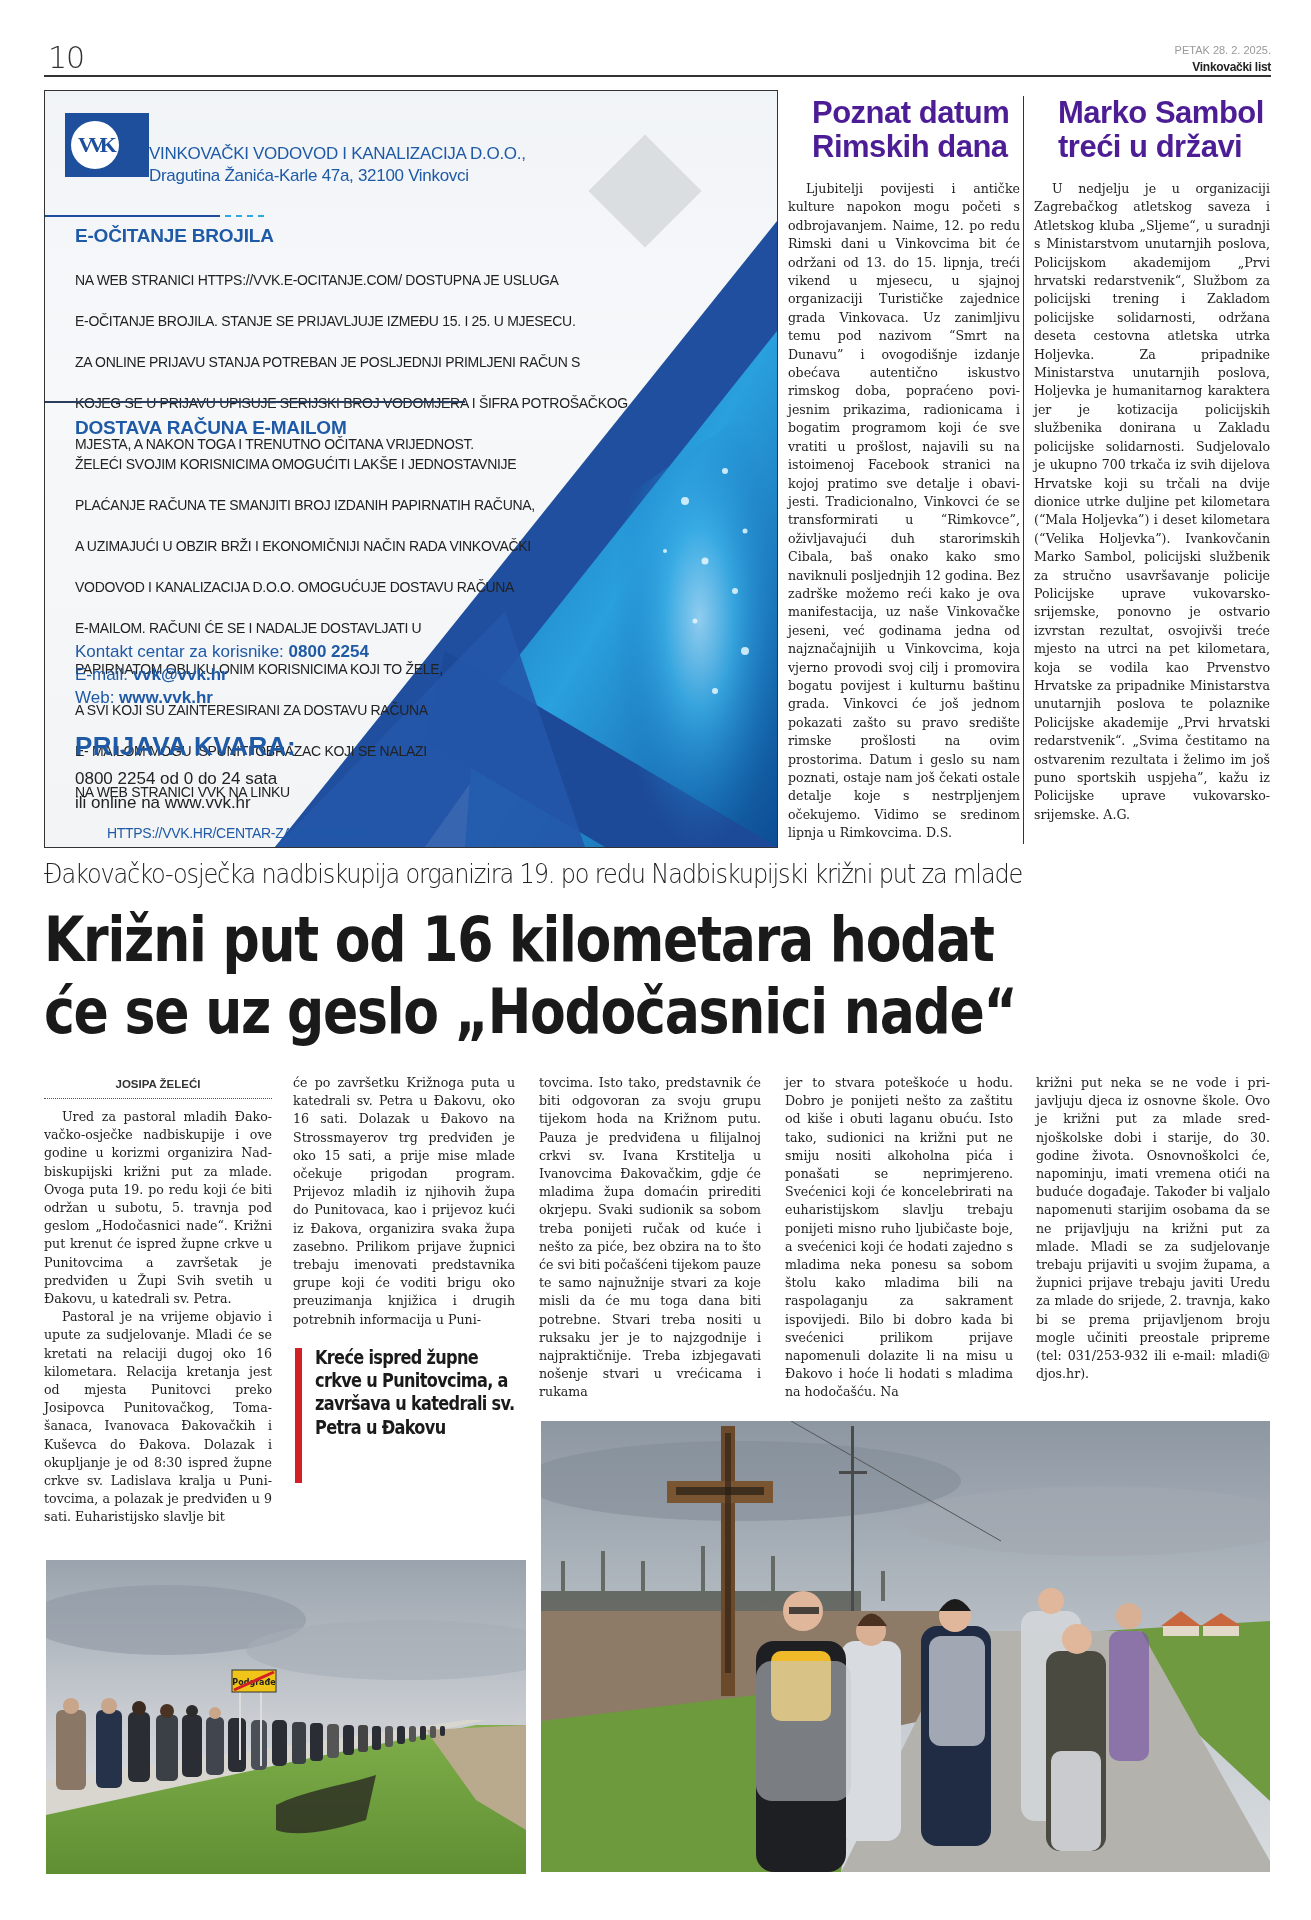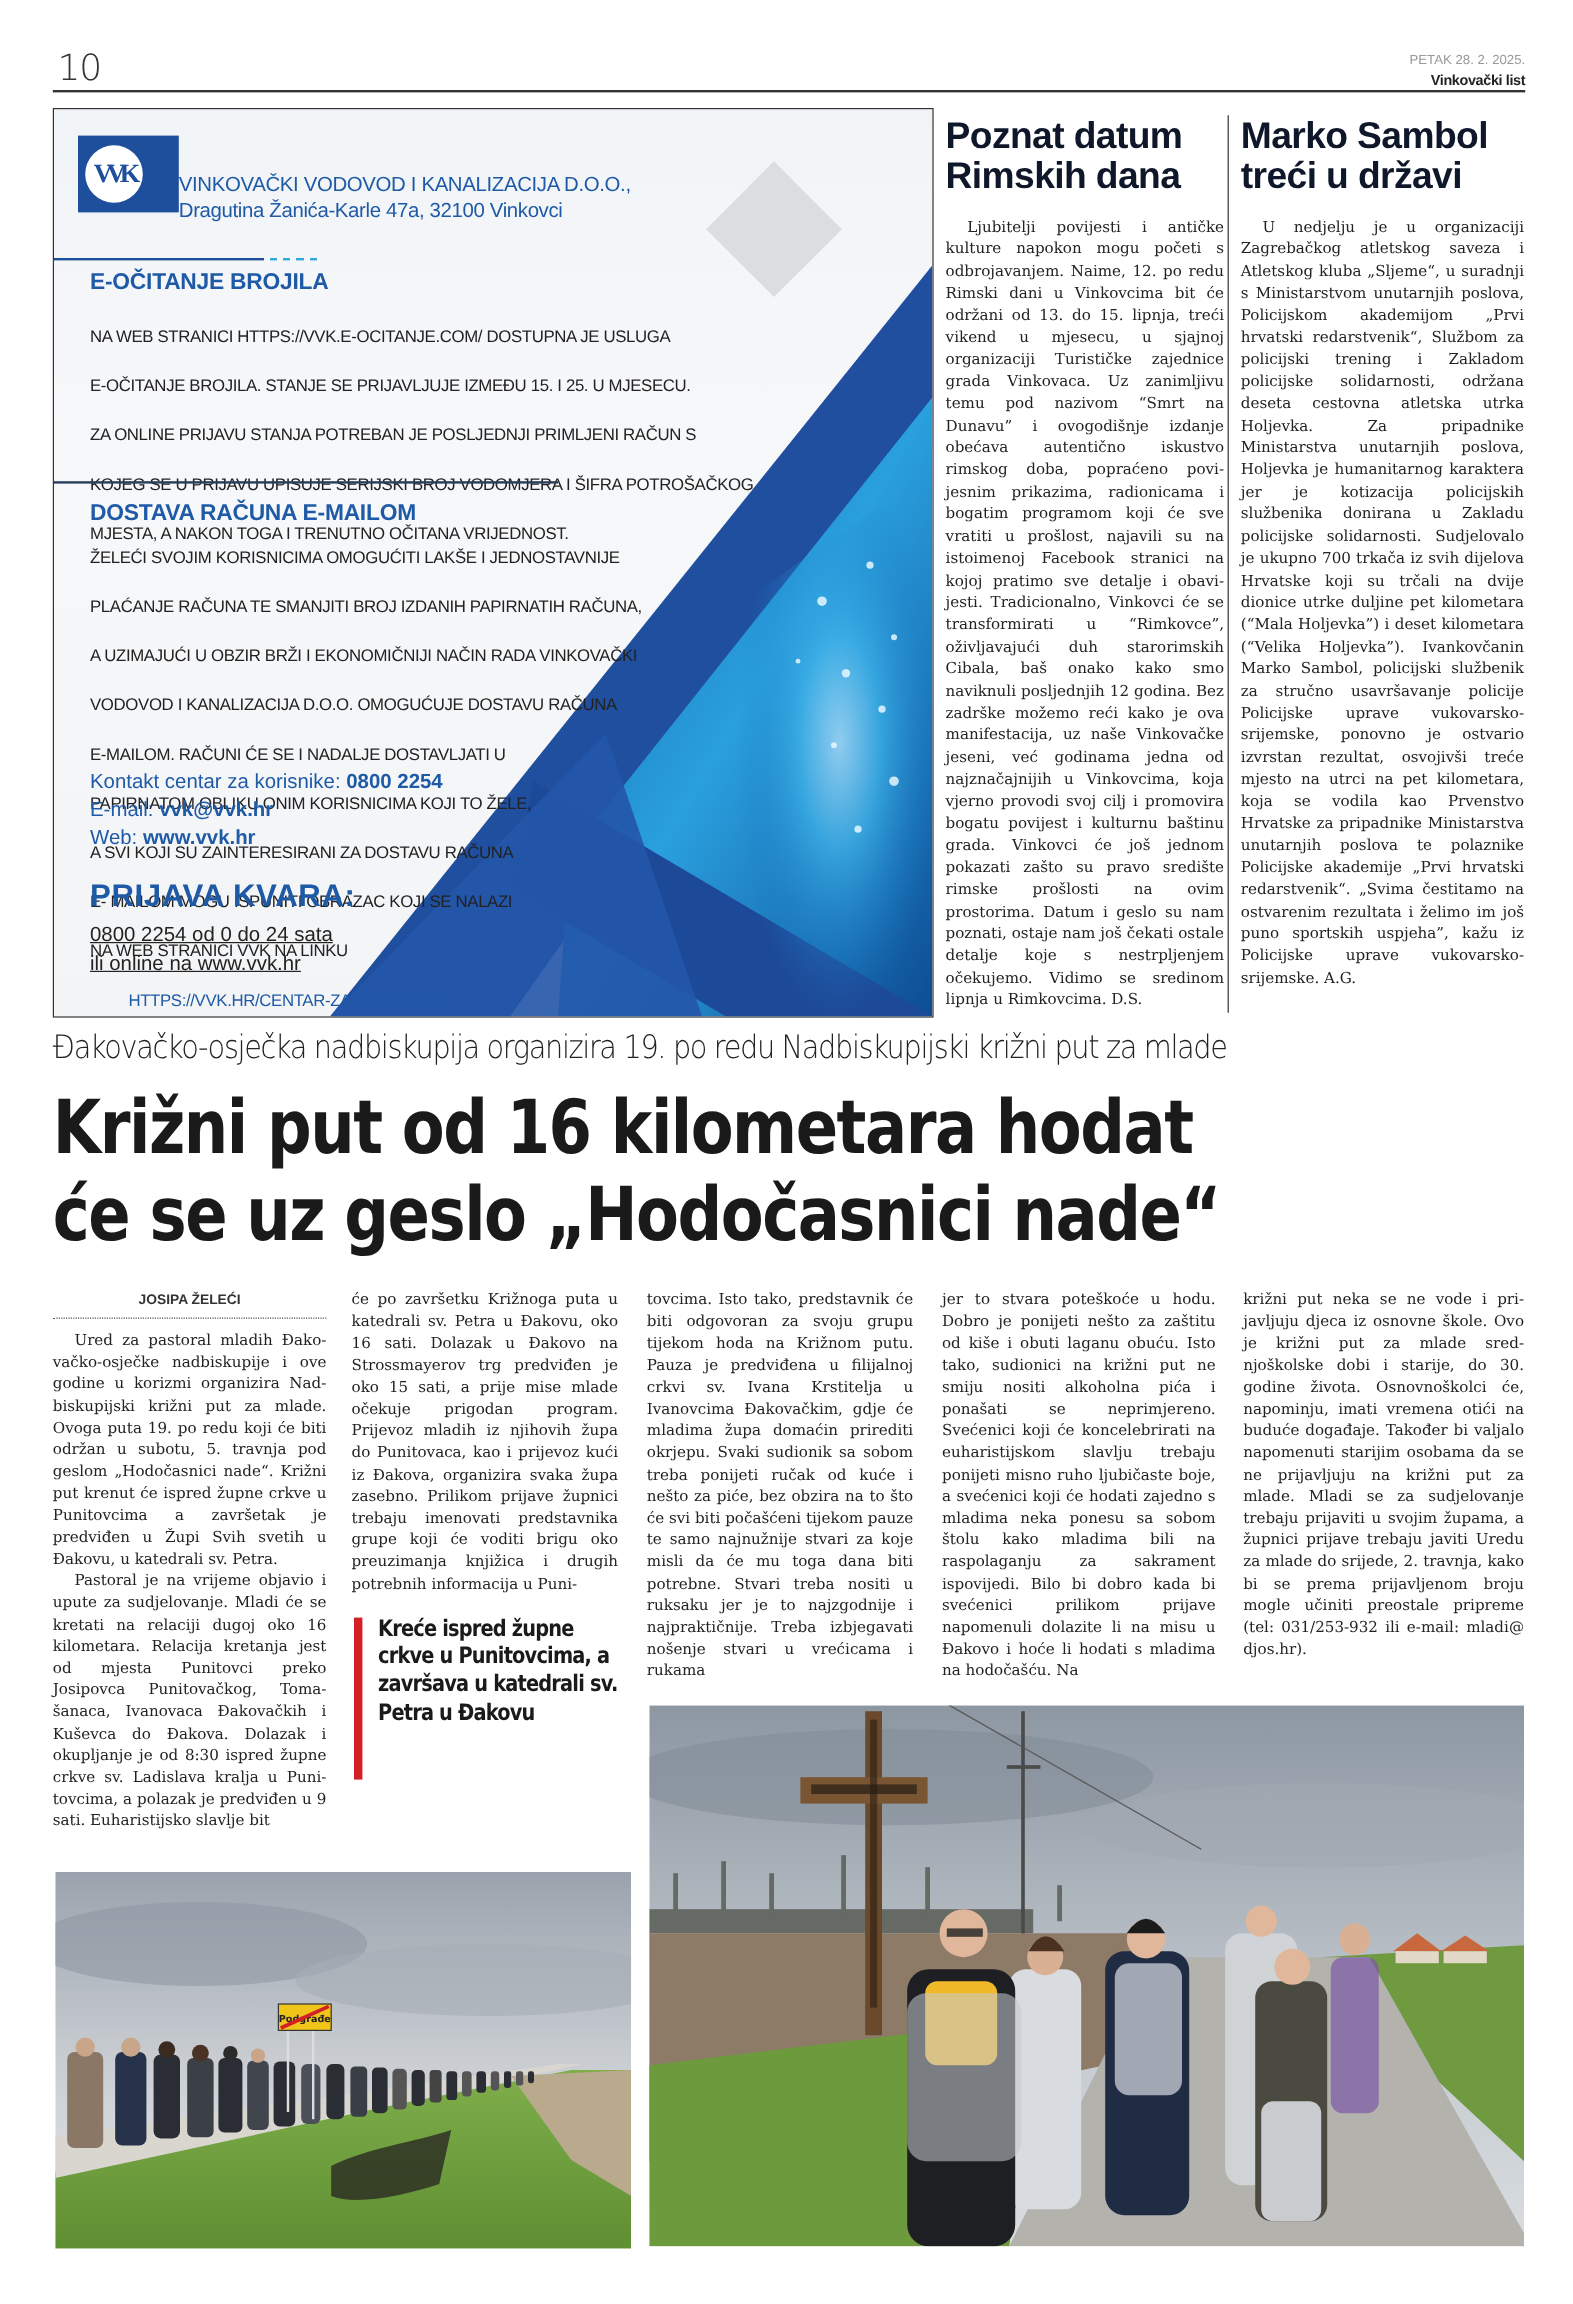--- a/index.html
+++ b/index.html
@@ -19,25 +19,25 @@
   .ad-company { position: absolute; left: 104px; top: 52px; font-size: 17px; color: #1f5aa6; letter-spacing: -0.3px; line-height: 22px; }
   .ad-rule1 { position: absolute; left: 0; top: 124px; width: 175px; height: 2px; background: #1e4f9c; }
   .ad-rule1-dash { position: absolute; left: 180px; top: 124px; width: 40px; height: 2px; background: repeating-linear-gradient(90deg, #2fa8e0 0 6px, transparent 6px 11px); }
   .ad-h { position: absolute; left: 30px; font-weight: bold; color: #1f5aa6; font-size: 19px; letter-spacing: -0.2px; }
   .ad-p { position: absolute; left: 30px; font-size: 14px; line-height: 20.5px; color: #222; text-transform: none; letter-spacing: -0.3px; white-space: pre-line; }
   .ad-rule2 { position: absolute; left: 0; top: 310px; width: 420px; height: 2px; background: #2a3d5a; }
   .ad-link { color: #1f5aa6; margin-left: 32px; }
   .ad-contact { position: absolute; left: 30px; top: 549px; font-size: 17px; line-height: 23px; color: #1f5aa6; }
   .ad-contact b { font-weight: bold; color: #1f5aa6; }
   .ad-kvar-h { position: absolute; left: 30px; top: 640px; font-size: 26px; font-weight: bold; color: #1f5aa6; letter-spacing: 0.5px; }
-  .ad-kvar-p { position: absolute; left: 30px; top: 676px; font-size: 17px; line-height: 24px; color: #222; text-decoration: underline; }
+  .ad-kvar-p { position: absolute; left: 30px; top: 676px; font-size: 17px; line-height: 24px; color: #222; }
 
   
   .col-divider { position: absolute; width: 1px; background: #333; }
-  .side-title { position: absolute; font-family: "Liberation Sans", sans-serif; font-weight: bold; font-size: 31px; line-height: 34px; color: #0f172a; letter-spacing: -0.5px; }
+  .side-title { position: absolute; font-family: "Liberation Sans", sans-serif; font-weight: bold; font-size: 31px; line-height: 34px; color: #4c1d95; letter-spacing: -0.5px; margin-left: 24px; }
   .side-body { position: absolute; font-family: "DejaVu Serif", serif; font-size: 12.6px; line-height: 18.4px; color: #222; text-align: justify; hyphens: manual; }
   .side-body p { margin: 0; text-indent: 18px; }
 
   
   .kicker { position: absolute; left: 44px; top: 858px; font-family: "DejaVu Sans", sans-serif; font-size: 27px; font-weight: 200; letter-spacing: -1.3px; color: #222; white-space: nowrap; transform-origin: left top; transform: scaleX(0.89); }
   .headline { position: absolute; left: 44px; top: 904px; font-family: "DejaVu Sans", sans-serif; font-weight: bold; font-size: 62px; line-height: 72px; color: #1a1a1a; letter-spacing: -1.5px; white-space: nowrap; transform-origin: left top; transform: scaleX(0.84); }
   .byline { position: absolute; left: 44px; top: 1078px; width: 228px; text-align: center; font-family: "Liberation Sans", sans-serif; font-weight: bold; font-size: 11.5px; color: #333; }
   .byline-rule { position: absolute; left: 44px; top: 1098px; width: 228px; border-top: 1px dotted #555; }
   .body-col { position: absolute; font-family: "DejaVu Serif", serif; font-size: 12.6px; line-height: 18.2px; color: #222; text-align: justify; }
   .body-col p { margin: 0; text-indent: 18px; }

